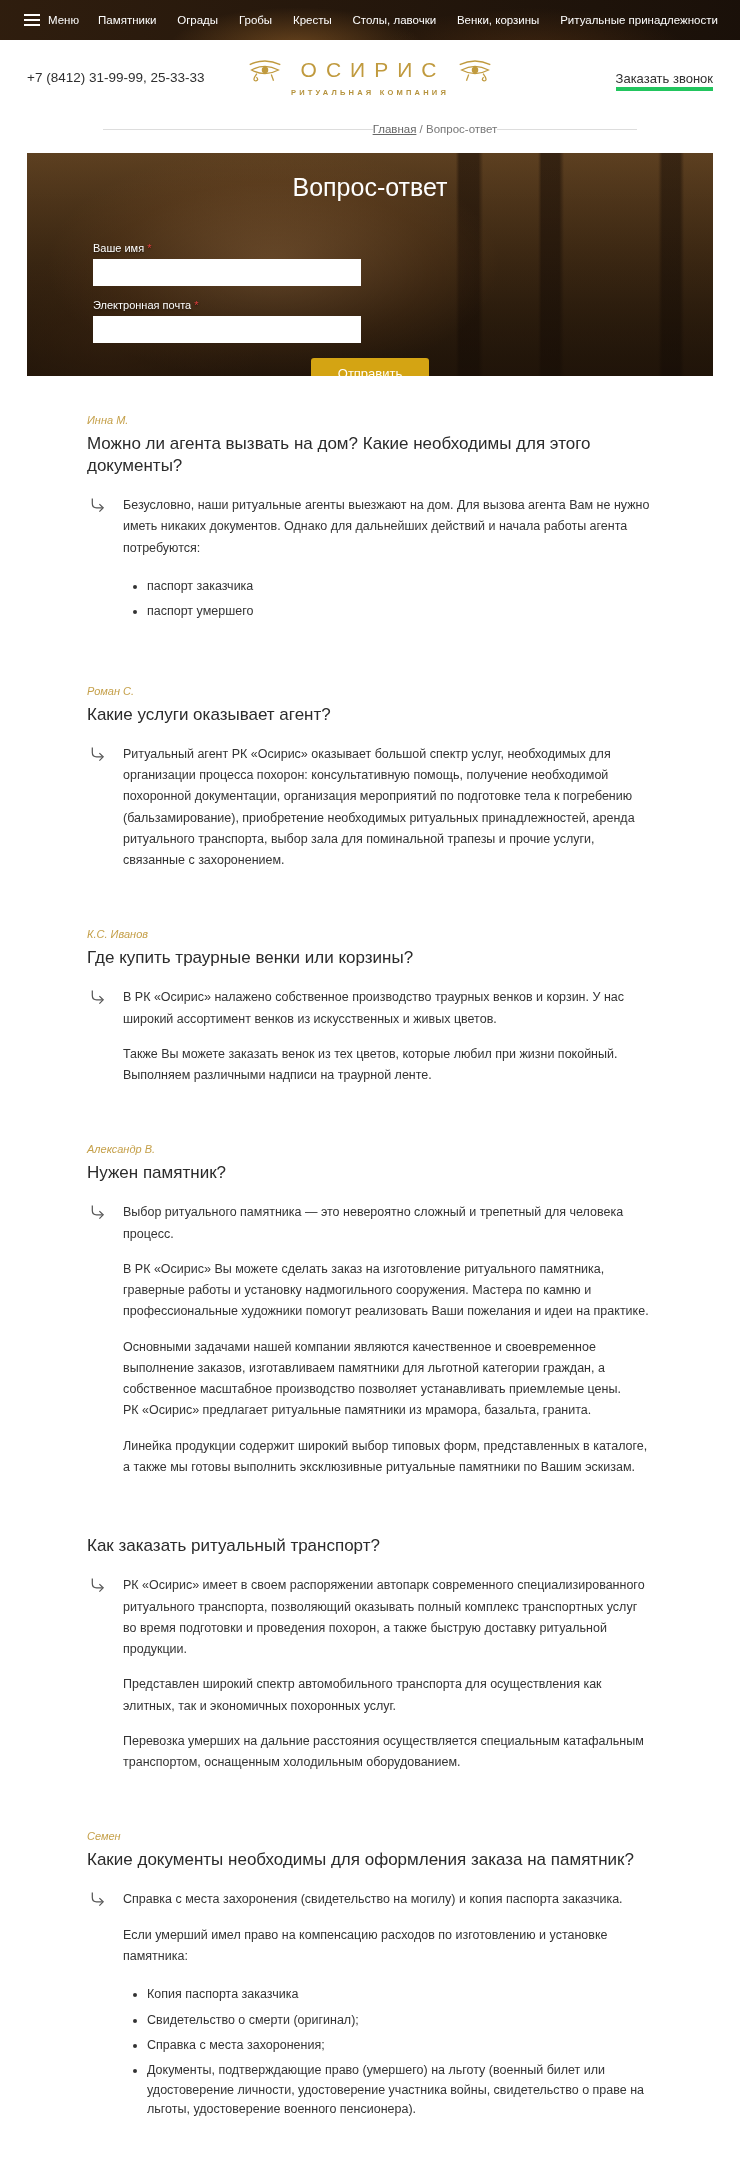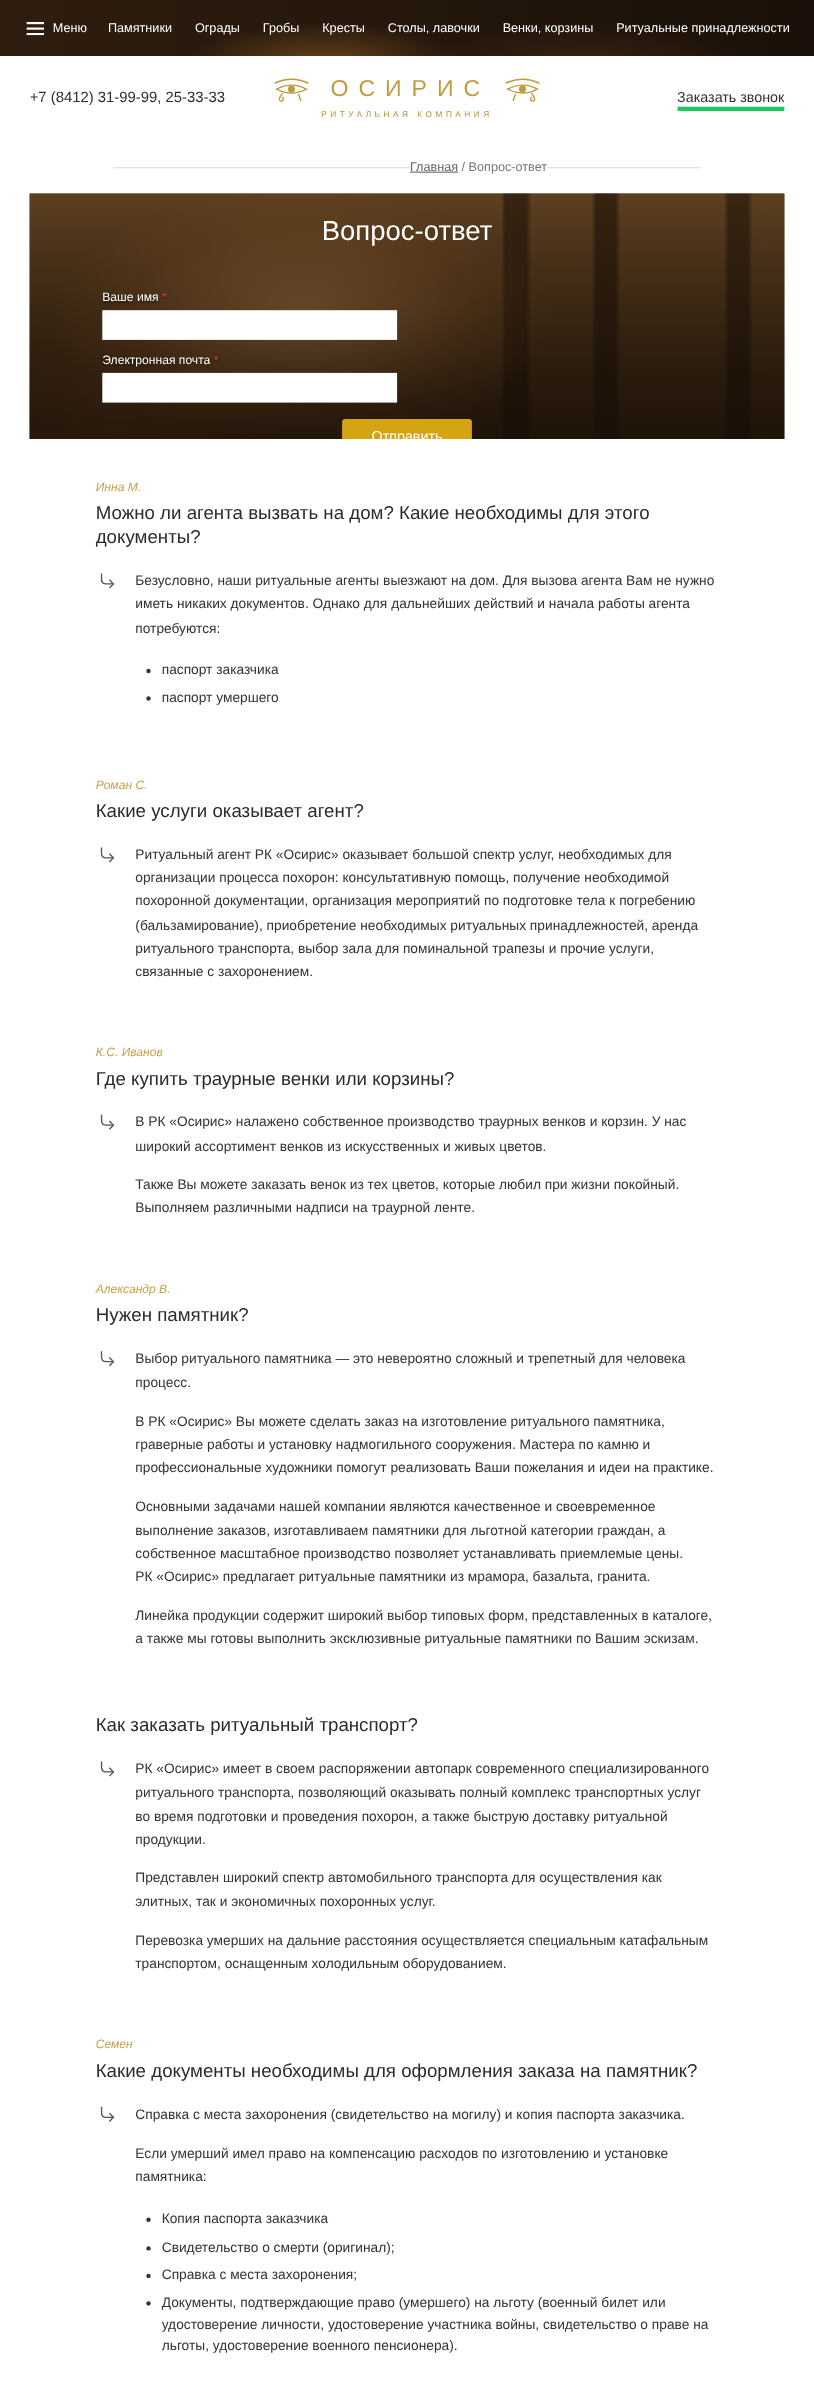--- a/index.html
+++ b/index.html
@@ -6,21 +6,21 @@
   html, body { background: #fff; }
   body {
     width: 740px;
     font-family: "Liberation Sans", "DejaVu Sans", sans-serif;
     color: #333;
   }
   .page { width: 740px; }
 
   
   .topnav {
-    height: 51px;
+    height: 40px;
     display: flex;
     align-items: center;
     padding: 0 22px 0 24px;
     gap: 19px;
     background-color: #1c130b;
     background-image:
       radial-gradient(180px 55px at 40% 115%, rgba(205,135,55,.38), transparent 70%),
       radial-gradient(220px 60px at 72% 125%, rgba(120,70,25,.32), transparent 70%),
       linear-gradient(90deg, rgba(70,42,18,.45), rgba(25,15,8,.65));
   }
@@ -45,41 +45,41 @@
     letter-spacing: 9px;
     color: #c09a3e;
     font-weight: 400;
     padding-left: 6px;
   }
   .logo-sub {
     margin-top: 6px;
     font-size: 7.5px;
     letter-spacing: 3.2px;
     color: #b5923c;
-    font-weight: normal;
+    font-weight: bold;
   }
   .callback {
     font-size: 13px;
     color: #2f2f2f;
     text-decoration: none;
     border-bottom: 4px solid #22c55e;
     padding-bottom: 1px;
     width: 200px; text-align: right;
     align-self: center;
     width: auto;
     cursor: pointer;
   }
   .header-right { width: 200px; text-align: right; }
 
   
   .breadcrumb-row {
     display: flex;
     align-items: center;
     justify-content: center;
-    margin: 20px 27px 14px 27px;
+    margin: 8px 27px 14px 27px;
     height: 20px;
   }
   .bc-line { border-top: 1px solid #ddd; height: 0; }
   .bc-line-left { width: 270px; }
   .bc-line-right { width: 140px; }
   .bc-text { font-size: 11.5px; color: #777; white-space: nowrap; }
   .bc-text a { color: #666; text-decoration: underline; cursor: pointer; }
 
   
   .hero {

